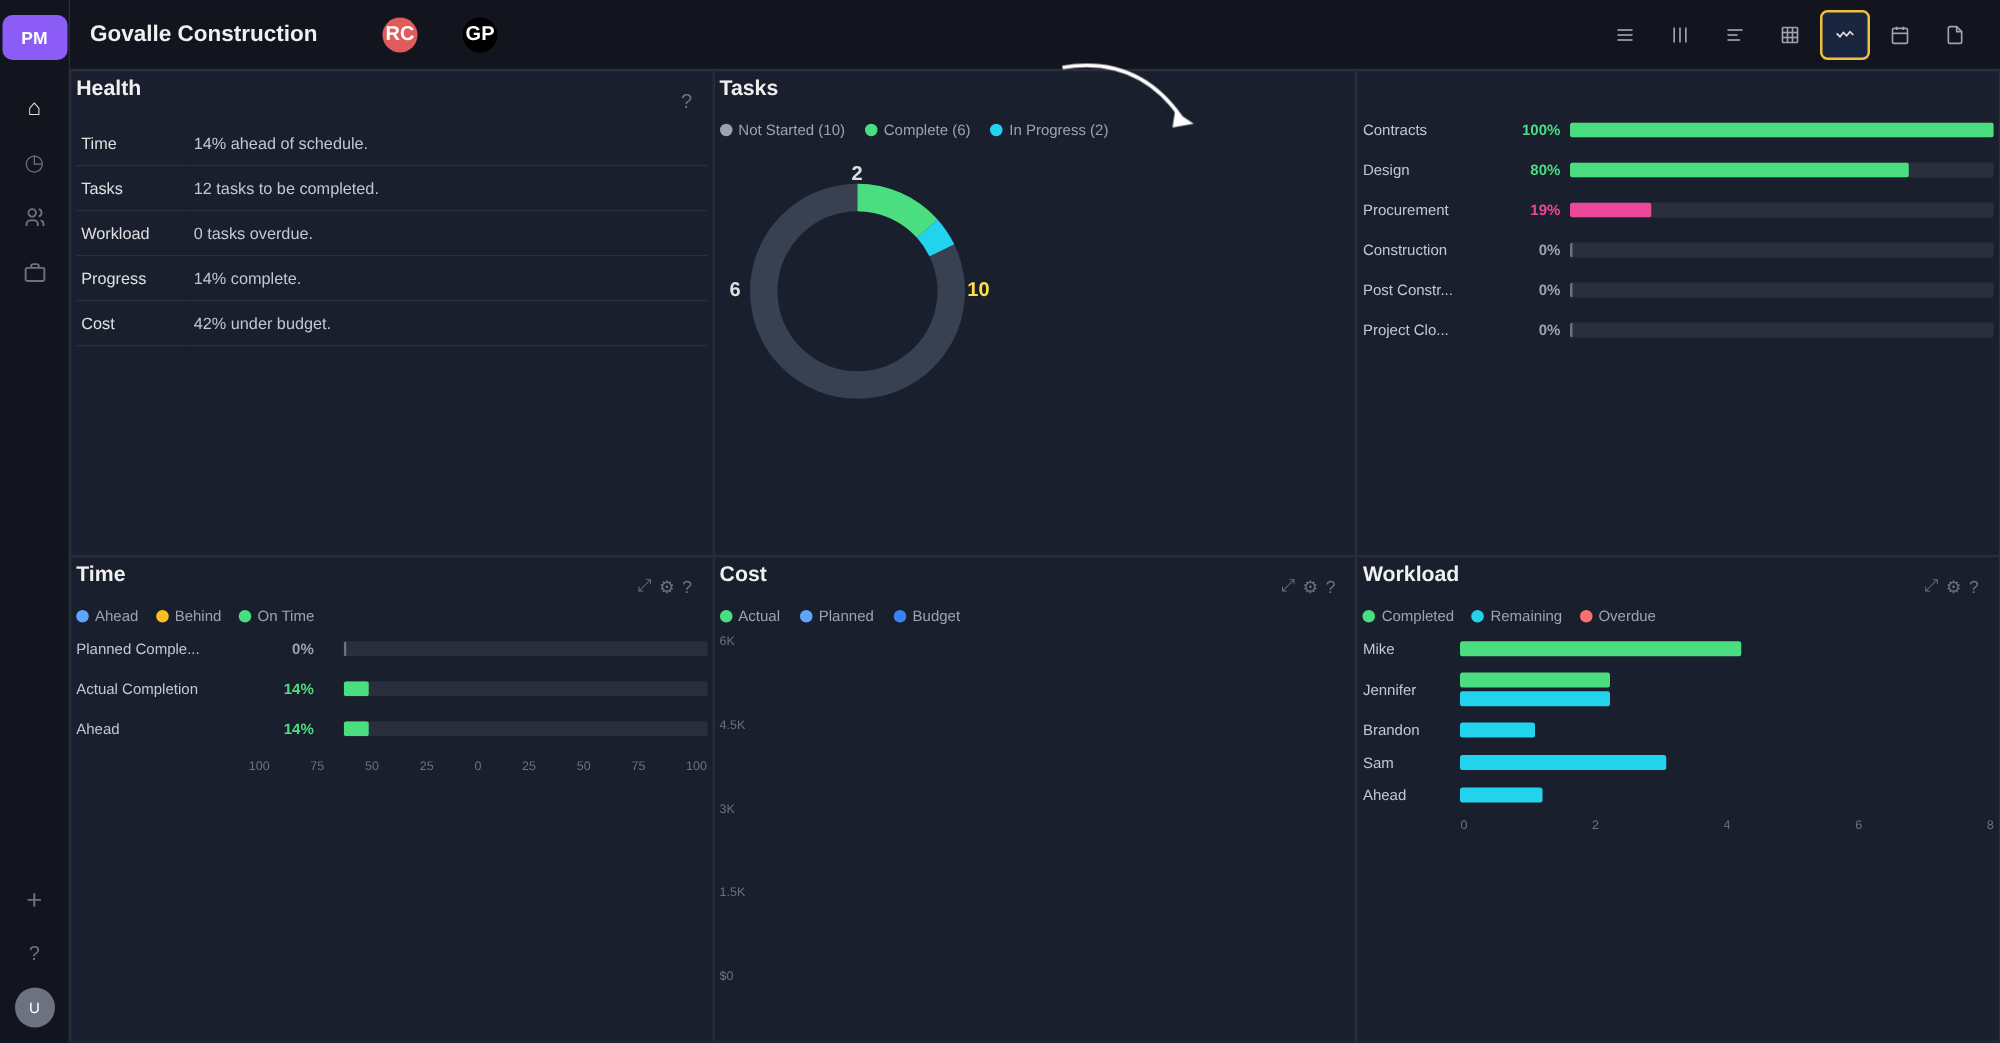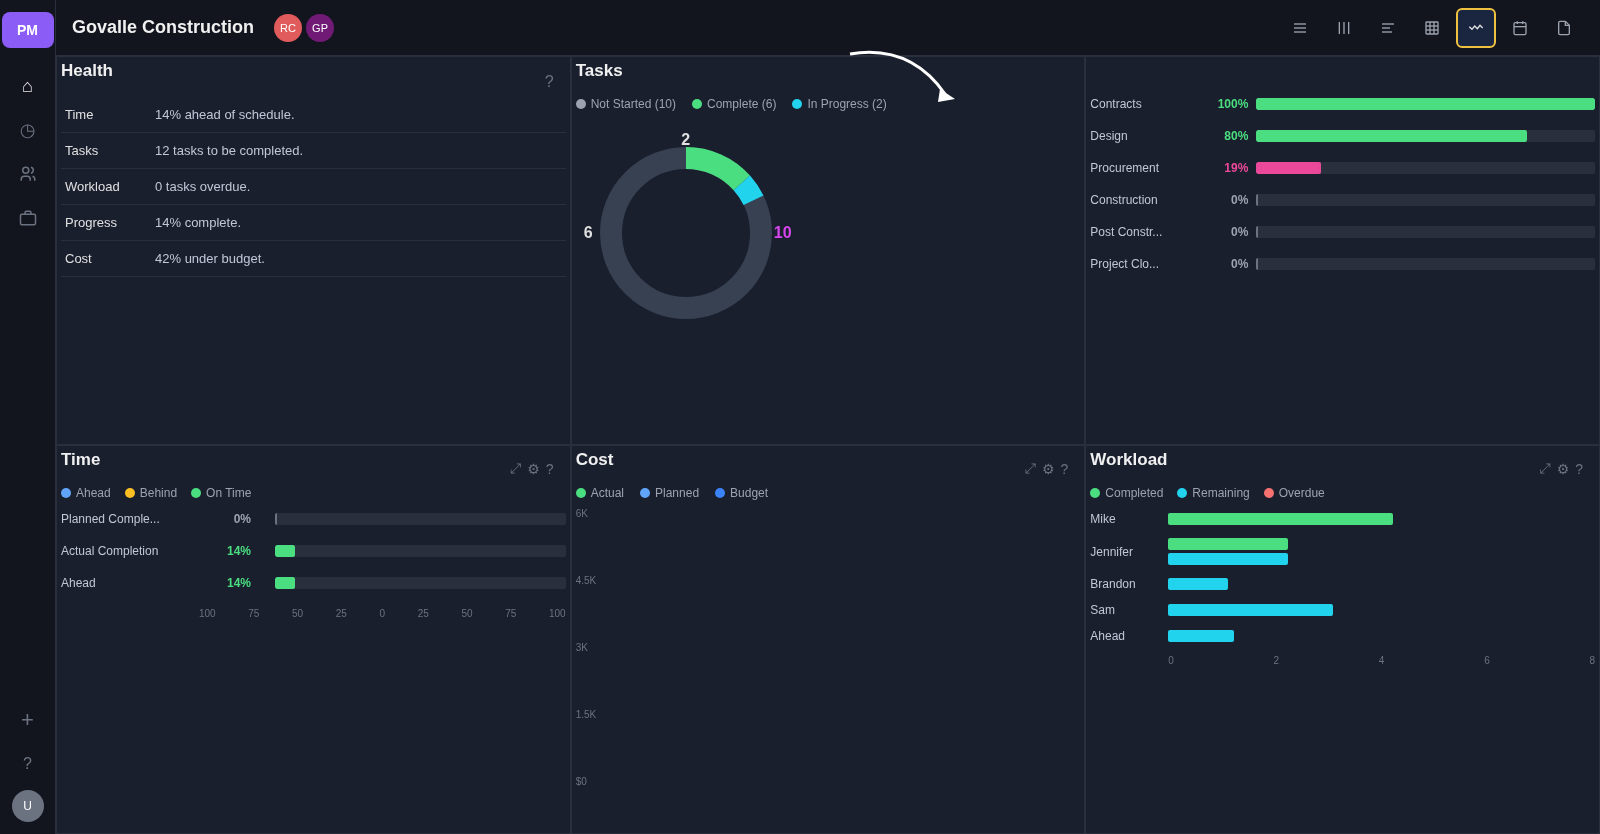--- a/index.html
+++ b/index.html
@@ -78,21 +78,21 @@
       font-weight: 600;
       color: #f0f0f0;
       margin-right: 8px;
     }
     .avatar-group {
       display: flex; gap: 4px;
     }
     .av-circle {
       width: 28px; height: 28px; border-radius: 50%;
       display: flex; align-items: center; justify-content: center;
-      font-size: 11px; font-weight: 400; color: white;
+      font-size: 16px; font-weight: 700; color: white; margin-left: 32px;
     }
     .topbar-spacer { flex: 1; }
     .toolbar-icons {
       display: flex; align-items: center; gap: 4px;
     }
     .toolbar-btn {
       width: 40px; height: 40px;
       display: flex; align-items: center; justify-content: center;
       border-radius: 6px;
       cursor: pointer;
@@ -185,21 +185,21 @@
     .donut-label-left {
       position: absolute;
       left: 8px; top: 50%;
       transform: translateY(-50%);
       font-size: 16px; font-weight: 600; color: #e0e0e0;
     }
     .donut-label-right {
       position: absolute;
       right: 4px; top: 50%;
       transform: translateY(-50%);
-      font-size: 16px; font-weight: 600; color: #d946ef;
+      font-size: 16px; font-weight: 600; color: #fde047;
     }
     .donut-label-top {
       position: absolute;
       top: 8px; left: 50%;
       transform: translateX(-50%);
       font-size: 16px; font-weight: 600; color: #e0e0e0;
     }
 
     
     .progress-panel {
@@ -334,21 +334,21 @@
     <div class="sidebar-avatar">U</div>
   </div>
 </div>
 
 <div class="main">
 
   <div class="topbar">
     <span class="topbar-title">Govalle Construction</span>
     <div class="avatar-group">
       <div class="av-circle" style="background:#e05c5c;">RC</div>
-      <div class="av-circle" style="background:#701a75;">GP</div>
+      <div class="av-circle" style="background:#000000;">GP</div>
     </div>
     <div class="topbar-spacer"></div>
     <div class="toolbar-icons">
       <button class="toolbar-btn">
         <svg width="16" height="16" viewBox="0 0 24 24" fill="none" stroke="currentColor" stroke-width="2">
           <line x1="3" y1="6" x2="21" y2="6"></line>
             <line x1="3" y1="12" x2="21" y2="12"></line>
             <line x1="3" y1="18" x2="21" y2="18"></line>
         </svg>
       </button>

